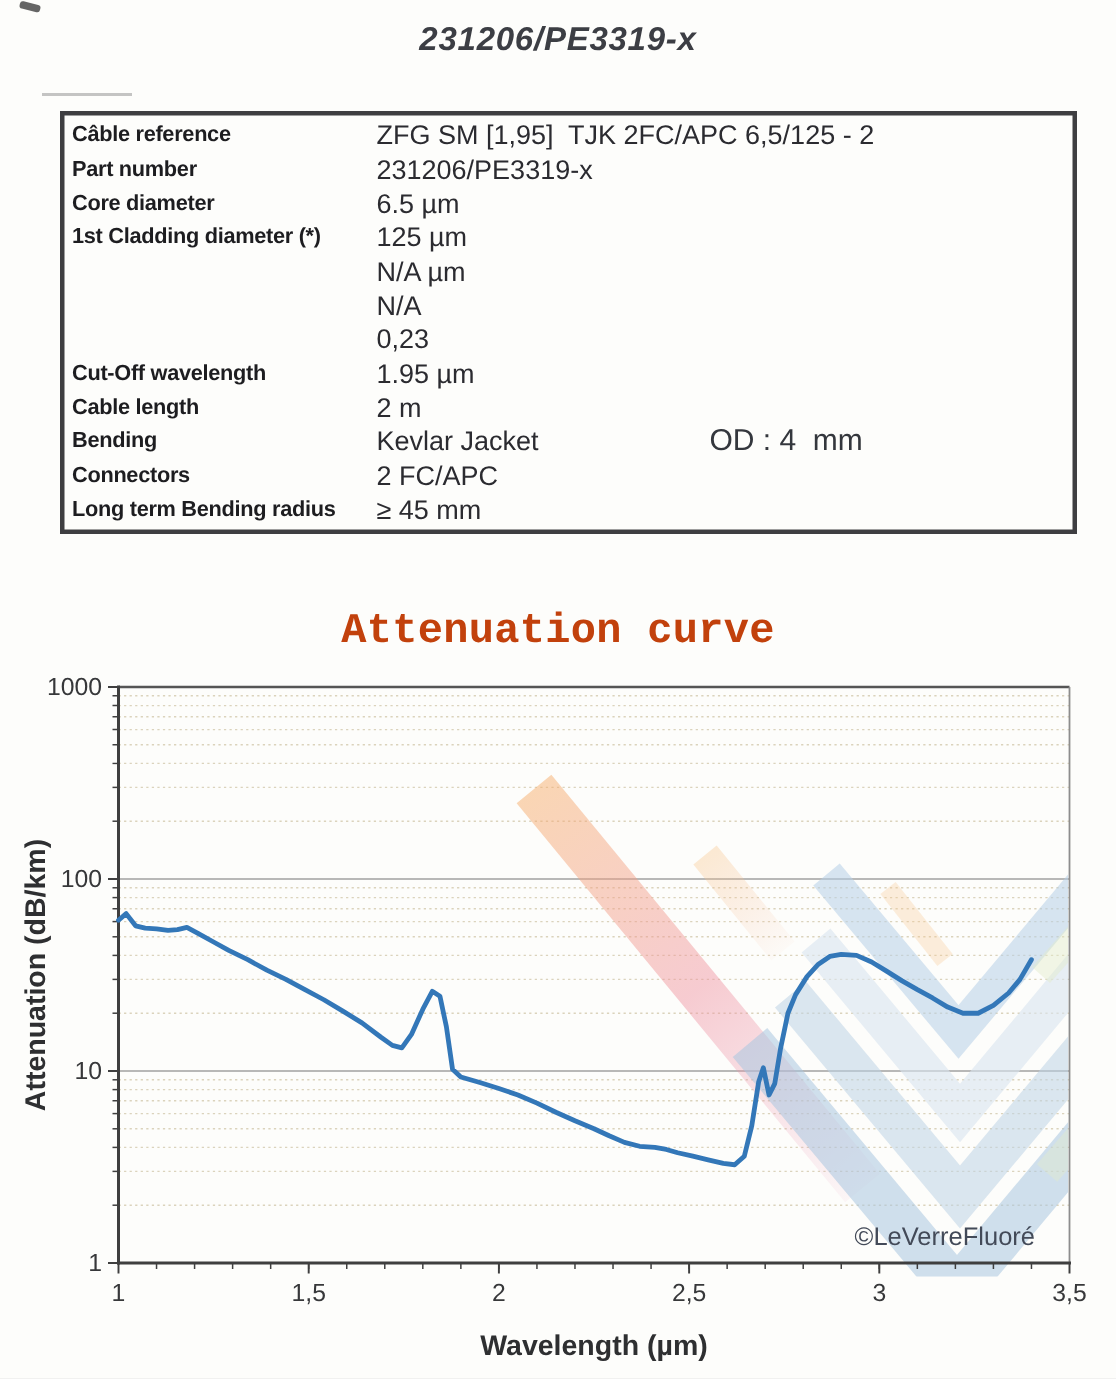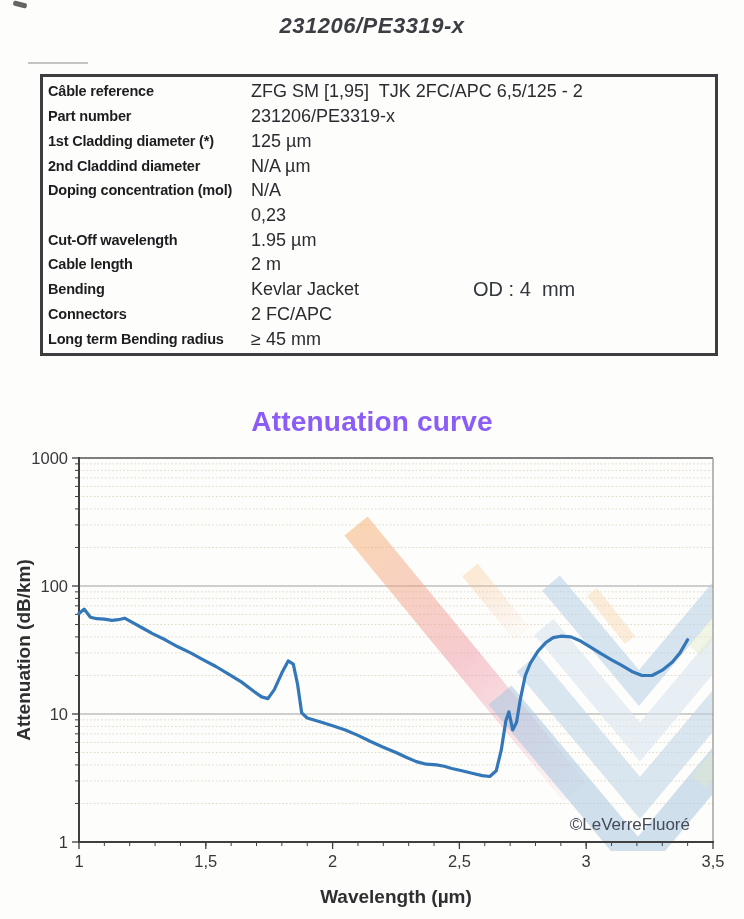--- a/index.html
+++ b/index.html
@@ -35,22 +35,23 @@
   .spec-value{
     position:absolute; left:208px; top:0;
     font-size:18px; color:#2b2b30; white-space:pre;
   }
   .spec-extra{
     position:absolute; left:430px; top:0;
     font-size:20px; color:#34373d; white-space:pre;
   }
   .chart-title{
     position:absolute; top:406px; left:0; width:100%; margin:0;
-    text-align:center; font-size:28px; font-weight:bold; color:#8b5cf6;
+    text-align:center; font-size:28px; font-weight:bold; color:#c2410c;
     letter-spacing:.2px;
+    font-family:Liberation Mono, monospace;
   }
   .chart-svg{ position:absolute; left:0; top:450px; width:744px; height:469px; }
   .tick-label{ font-size:16.5px; fill:#37383a; }
   .axis-label{ font-size:19px; font-weight:bold; fill:#2e2f31; }
   .copyright{ font-size:17px; fill:#434a58; }
 </style>
 </head>
 <body>
 
 <div class="page">
@@ -63,29 +64,31 @@
   <div class="spec-table" id="specTable">
       <div class="spec-row">
         <span class="spec-label">Câble reference</span>
         <span class="spec-value">ZFG SM [1,95]  TJK 2FC/APC 6,5/125 - 2</span>
       </div>
       <div class="spec-row">
         <span class="spec-label">Part number</span>
         <span class="spec-value">231206/PE3319-x</span>
       </div>
       <div class="spec-row">
+        <span class="spec-label">Core diameter</span>
+        <span class="spec-value">6.5 µm</span>
+      </div>
+      <div class="spec-row">
         <span class="spec-label">1st Cladding diameter (*)</span>
         <span class="spec-value">125 µm</span>
       </div>
       <div class="spec-row">
-        <span class="spec-label">2nd Claddind diameter</span>
         <span class="spec-value">N/A µm</span>
       </div>
       <div class="spec-row">
-        <span class="spec-label">Doping concentration (mol)</span>
         <span class="spec-value">N/A</span>
       </div>
       <div class="spec-row">
         <span class="spec-value">0,23</span>
       </div>
       <div class="spec-row">
         <span class="spec-label">Cut-Off wavelength</span>
         <span class="spec-value">1.95 µm</span>
       </div>
       <div class="spec-row">

